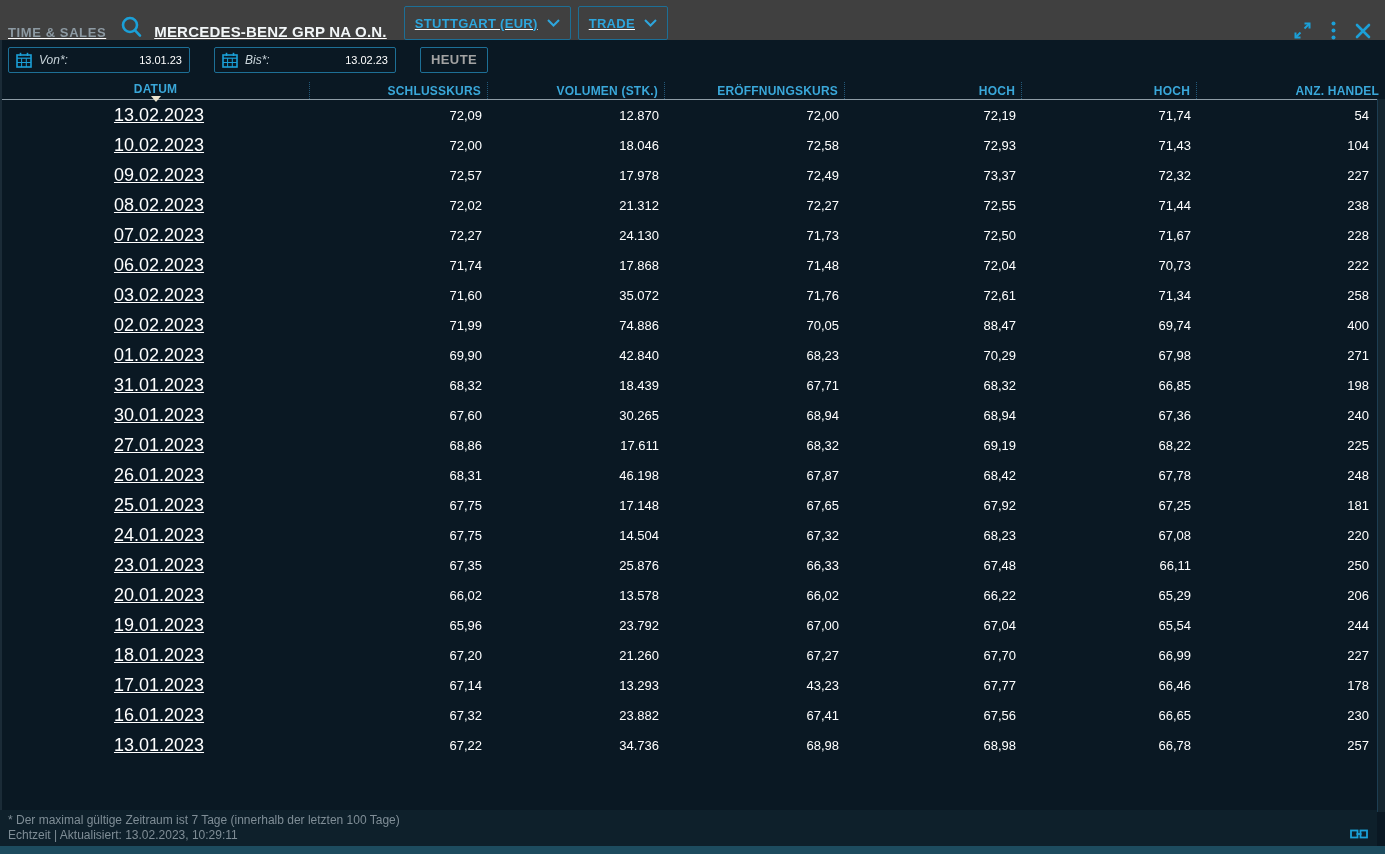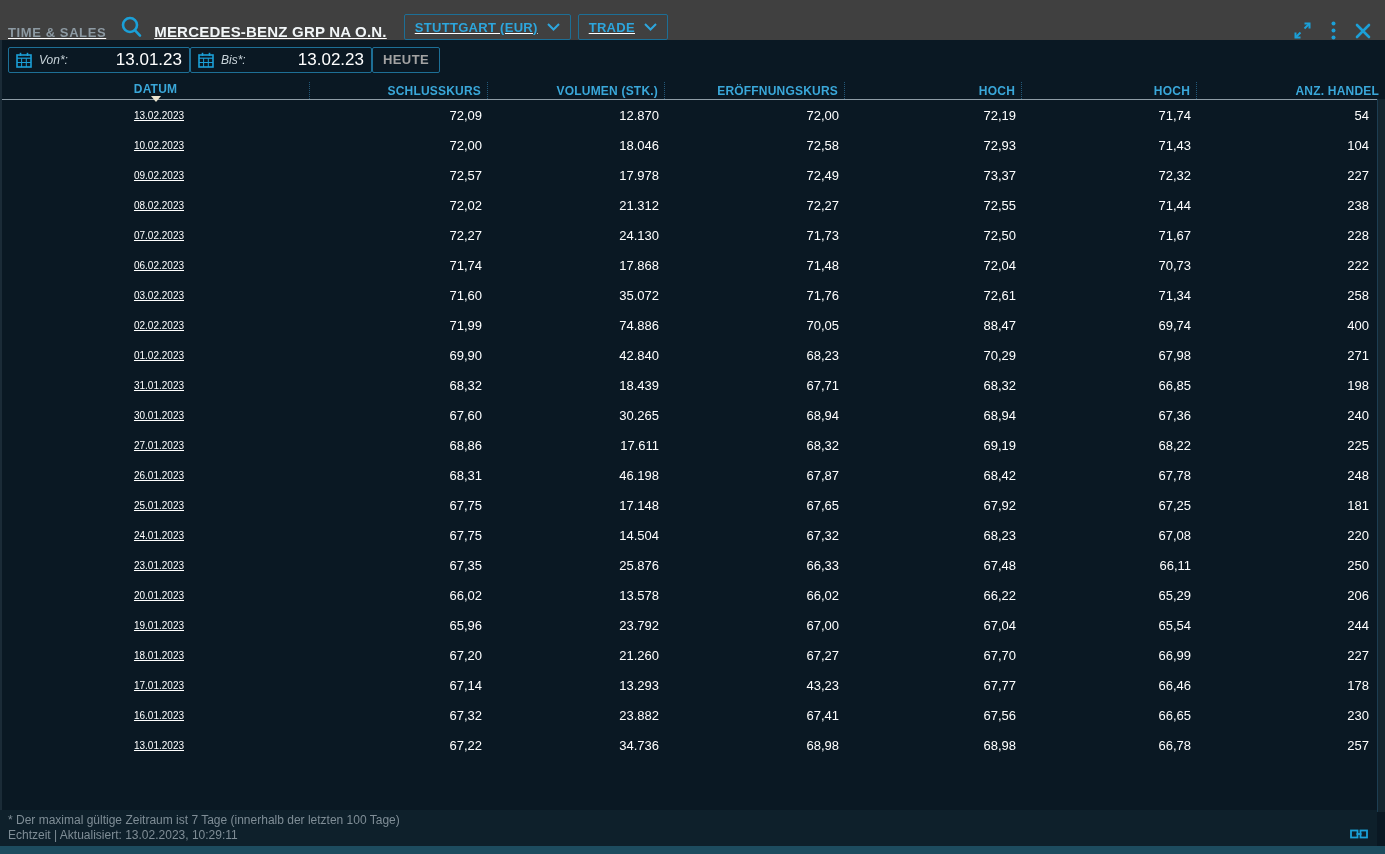--- a/index.html
+++ b/index.html
@@ -21,37 +21,37 @@
     padding:0 14px 0 8px;
     text-decoration:underline;
   }
   .app-title { color:#8d9aa3; font-size:13px; font-weight:bold; letter-spacing:.6px; white-space:nowrap; }
   .search-btn { margin:0 10px 0 13px; display:flex; align-items:center; cursor:pointer; }
   .instrument { color:#f2f6f8; font-size:15px; font-weight:bold; letter-spacing:.2px; white-space:nowrap; }
   .dropdown {
     display:flex; align-items:center; gap:9px;
     border:1px solid #1d6f96; border-radius:2px;
     color:#2da6dd; font-size:13px; font-weight:bold; letter-spacing:.3px;
-    height:26px; padding:8px 10px; cursor:pointer; white-space:nowrap;
+    height:26px; padding:16px 10px; cursor:pointer; white-space:nowrap;
   }
   .dd-exchange { margin-left:17px; }
   .dd-type { margin-left:7px; }
   .topbar-right { margin-left:auto; display:flex; align-items:center; gap:19px; }
   .icon-btn { display:flex; align-items:center; cursor:pointer; }
 
   
-  .toolbar { height:39px; display:flex; align-items:center; padding-left:8px; gap:0; }
+  .toolbar { height:39px; display:flex; align-items:center; padding-left:8px; gap:24px; }
   .date-field {
     width:182px; height:26px;
     border:1px solid #1d6f96; border-radius:2px;
     display:flex; align-items:center; gap:7px; padding:0 7px;
     background:#0a1823; cursor:text;
   }
   .date-label { font-style:italic; color:#c9d4da; font-size:12px; }
-  .date-value { margin-left:auto; color:#ffffff; font-size:17px; }
+  .date-value { margin-left:auto; color:#ffffff; font-size:11px; }
   .heute-btn {
     height:26px; margin-left:-2px; margin-left:0;
     border:1px solid #1d6f96; border-radius:2px;
     color:#a3a3a3; font-size:13px; font-weight:bold; letter-spacing:.4px;
     display:flex; align-items:center; padding:0 10px;
     background:transparent; cursor:pointer;
   }
 
   
   .thead {
@@ -77,21 +77,21 @@
   .w3 { width:180px; }
   .w4 { width:177px; }
   .w5 { width:175px; }
   .w6 { flex:1; }
   .tbody { }
   .tr { display:flex; height:30px; align-items:center; }
   .td { font-size:13px; color:#ffffff; display:flex; align-items:center; }
   .td.num { justify-content:flex-end; padding-right:6px; }
   .td.num.last { padding-right:16px; }
   .date-link {
-    color:#ffffff; text-decoration:underline; font-size:10px;
+    color:#ffffff; text-decoration:underline; font-size:18px;
     padding-left:8px; cursor:pointer;
   }
   .scroll-track {
     position:absolute; right:0; top:99px; width:8px; height:713px;
     background:#14252f; border-left:1px solid #1d3d52;
   }
 
   
   .footer {
     position:absolute; left:0; right:8px; bottom:8px; height:36px;

